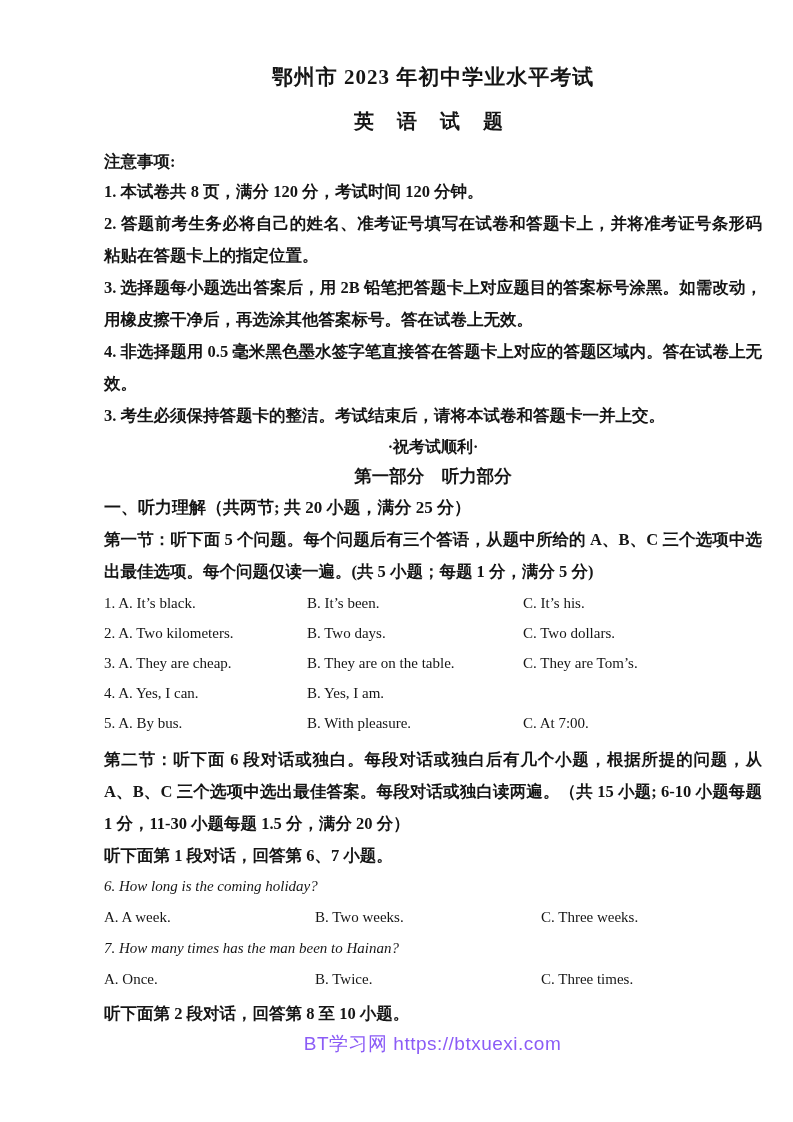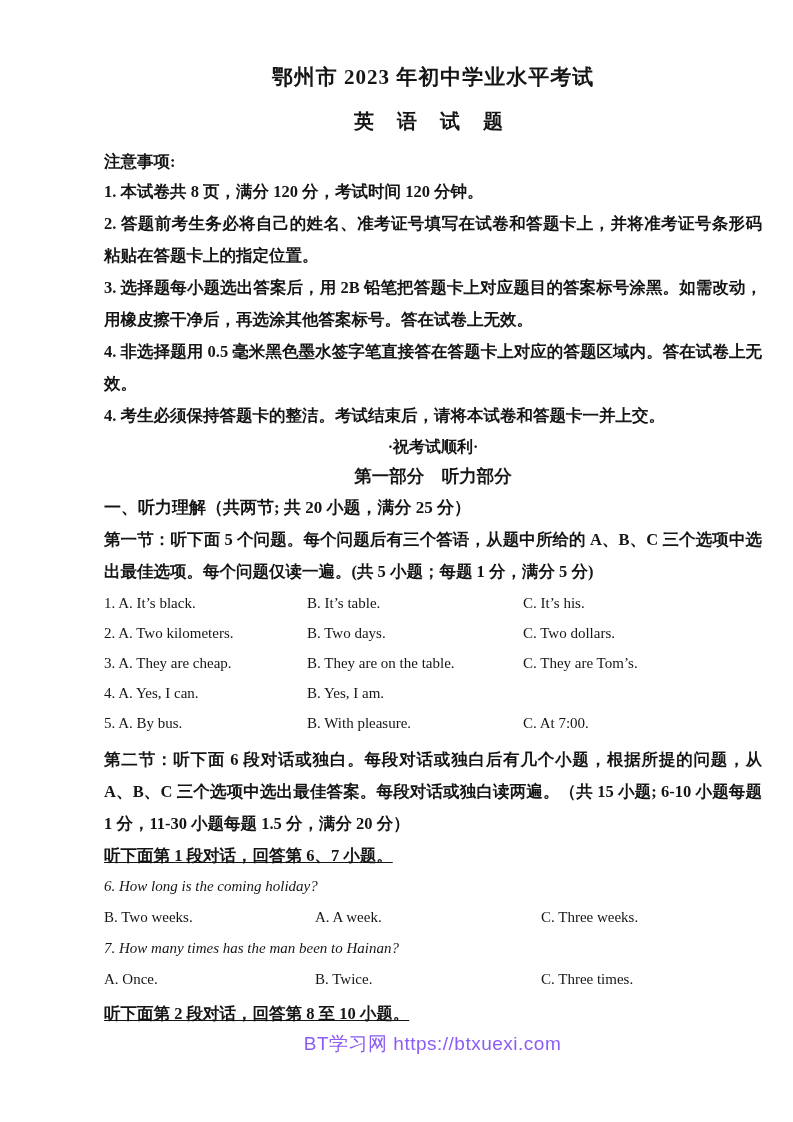--- a/index.html
+++ b/index.html
@@ -92,21 +92,20 @@
   }
   .option-cell {
     white-space: nowrap;
     overflow: visible;
   }
   .dialog-prompt {
     margin: 0;
     font-size: 16.5px;
     font-weight: bold;
     line-height: 31px;
-    text-decoration: underline;
   }
   .question-line {
     margin: 0;
     font-size: 15px;
     font-weight: normal;
     line-height: 31px;
     font-style: italic;
   }
   .spacer-sm { height: 3px; }
   .spacer-md { height: 6px; }
@@ -131,33 +130,33 @@
 
     <h1 class="title-main">鄂州市 2023 年初中学业水平考试</h1>
     <h2 class="title-subject">英 语 试 题</h2>
 
     <p class="notice-head">注意事项:</p>
 
     <p class="notice-item">1. 本试卷共 8 页，满分 120 分，考试时间 120 分钟。</p>
     <p class="notice-item">2. 答题前考生务必将自己的姓名、准考证号填写在试卷和答题卡上，并将准考证号条形码粘贴在答题卡上的指定位置。</p>
     <p class="notice-item">3. 选择题每小题选出答案后，用 2B 铅笔把答题卡上对应题目的答案标号涂黑。如需改动，用橡皮擦干净后，再选涂其他答案标号。答在试卷上无效。</p>
     <p class="notice-item">4. 非选择题用 0.5 毫米黑色墨水签字笔直接答在答题卡上对应的答题区域内。答在试卷上无效。</p>
-    <p class="notice-item">4. 考生必须保持答题卡的整洁。考试结束后，请将本试卷和答题卡一并上交。</p>
+    <p class="notice-item">3. 考生必须保持答题卡的整洁。考试结束后，请将本试卷和答题卡一并上交。</p>
 
     <p class="wish-line">·祝考试顺利·</p>
 
     <p class="part-heading">第一部分　听力部分</p>
 
     <p class="section-title">一、听力理解（共两节; 共 20 小题，满分 25 分）</p>
 
     <p class="intro-para">第一节：听下面 5 个问题。每个问题后有三个答语，从题中所给的 A、B、C 三个选项中选出最佳选项。每个问题仅读一遍。(共 5 小题；每题 1 分，满分 5 分)</p>
 
     <div class="option-row">
       <span class="option-cell">1. A. It’s black.</span>
-      <span class="option-cell">B. It’s table.</span>
+      <span class="option-cell">B. It’s been.</span>
       <span class="option-cell">C. It’s his.</span>
     </div>
     <div class="option-row">
       <span class="option-cell">2. A. Two kilometers.</span>
       <span class="option-cell">B. Two days.</span>
       <span class="option-cell">C. Two dollars.</span>
     </div>
     <div class="option-row">
       <span class="option-cell">3. A. They are cheap.</span>
       <span class="option-cell">B. They are on the table.</span>
@@ -174,22 +173,22 @@
     </div>
 
     <div class="spacer-md"></div>
 
     <p class="intro-para">第二节：听下面 6 段对话或独白。每段对话或独白后有几个小题，根据所提的问题，从 A、B、C 三个选项中选出最佳答案。每段对话或独白读两遍。（共 15 小题; 6-10 小题每题 1 分，11-30 小题每题 1.5 分，满分 20 分）</p>
 
     <p class="dialog-prompt">听下面第 1 段对话，回答第 6、7 小题。</p>
 
     <p class="question-line">6. How long is the coming holiday?</p>
     <div class="option-row wide">
+      <span class="option-cell">A. A week.</span>
       <span class="option-cell">B. Two weeks.</span>
-      <span class="option-cell">A. A week.</span>
       <span class="option-cell">C. Three weeks.</span>
     </div>
 
     <p class="question-line">7. How many times has the man been to Hainan?</p>
     <div class="option-row wide">
       <span class="option-cell">A. Once.</span>
       <span class="option-cell">B. Twice.</span>
       <span class="option-cell">C. Three times.</span>
     </div>
 

